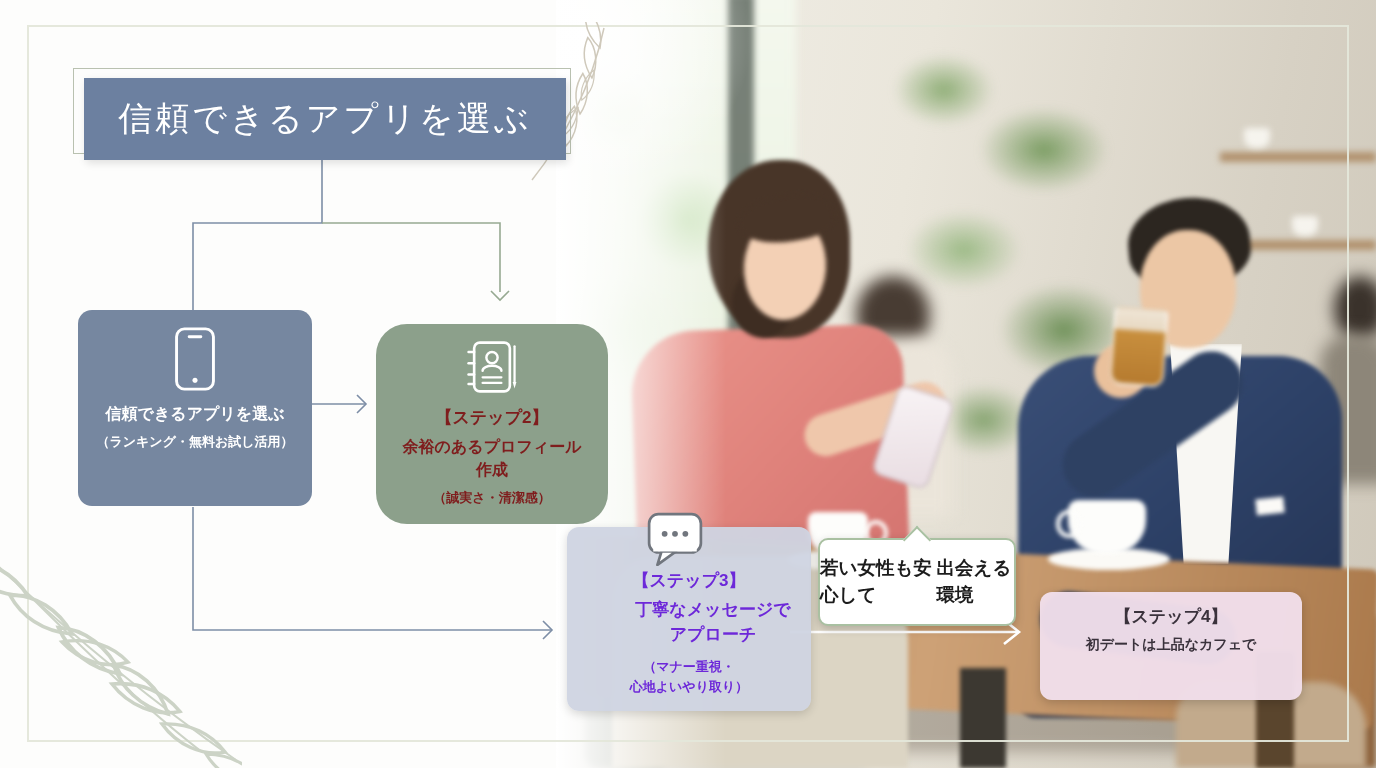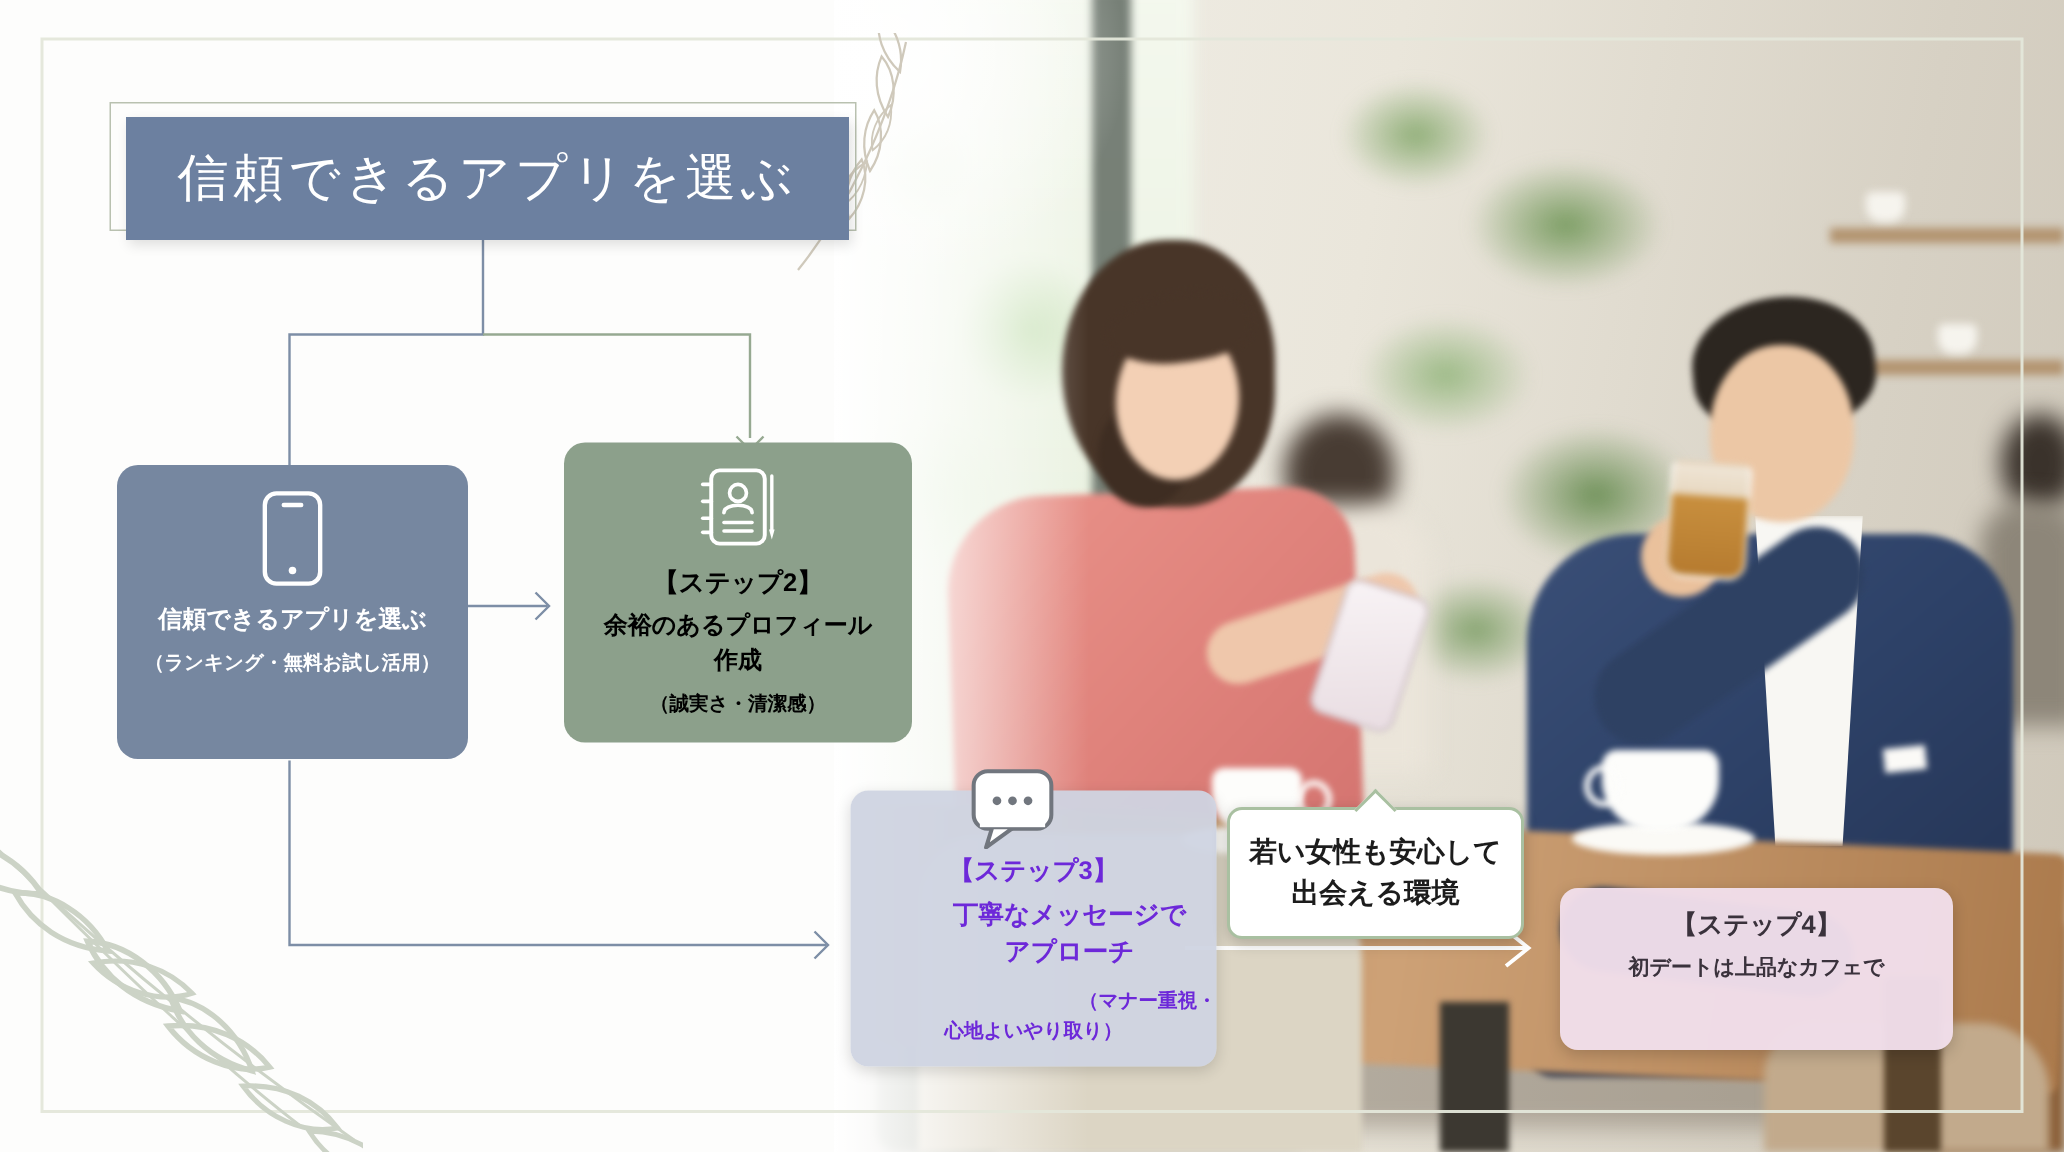--- a/index.html
+++ b/index.html
@@ -89,34 +89,34 @@
   .title-frame{position:absolute;left:73px;top:68px;width:496px;height:84px;border:1.5px solid #b9c1b0;z-index:9;}
   .title-box{position:absolute;left:84px;top:78px;width:482px;height:82px;background:#6c80a0;z-index:10;
     display:flex;align-items:center;justify-content:center;box-shadow:2px 3px 8px rgba(0,0,0,.12);}
   .title-box span{color:#ffffff;font-family:"Liberation Serif","DejaVu Serif",serif;
     font-size:34px;letter-spacing:3px;white-space:nowrap;}
   .step{position:absolute;z-index:10;border-radius:14px;text-align:center;box-sizing:border-box;}
   .step .s-head{font-weight:bold;font-size:17px;margin-bottom:6px;}
   .step .s-body{font-weight:bold;font-size:16px;line-height:1.45;}
   .step .s-note{font-weight:bold;font-size:13px;line-height:1.5;margin-top:7px;}
   .step1{left:78px;top:310px;width:234px;height:196px;background:#7687a0;color:#ffffff;padding-top:16px;}
-  .step2{left:376px;top:295px;width:232px;height:200px;background:#8ca08b;color:#000000;padding-top:14px;}
+  .step2{left:376px;top:324px;width:232px;height:200px;background:#8ca08b;color:#7f1d1d;padding-top:14px;border-radius:31px;}
   .step-icon{display:block;margin:0 auto 10px auto;}
   .step3{left:567px;top:527px;width:244px;height:184px;background:rgba(207,212,225,.95);color:#6d28d9;
     padding-top:42px;border-radius:12px;box-shadow:0 3px 10px rgba(0,0,0,.15);}
   .step3 .s-body{font-size:17px;padding-left:48px;}
   .bubble-icon{position:absolute;left:646px;top:510px;z-index:11;}
   .step4{left:1040px;top:592px;width:262px;height:108px;background:rgba(241,222,234,.97);color:#3a323c;
     padding-top:13px;border-radius:12px;box-shadow:0 3px 10px rgba(0,0,0,.18);}
   .step4 .s-body{font-size:14px;}
   .step4 .s-note{font-size:13.5px;margin-top:5px;}
 
   
   .callout{position:absolute;left:818px;top:538px;width:194px;height:84px;background:#ffffff;
-    border:2px solid #a9c0a1;border-radius:10px;z-index:10;display:flex;flex-direction:column;
+    border:2px solid #a9c0a1;border-radius:10px;z-index:10;display:flex;flex-direction:row;
     align-items:center;justify-content:center;box-shadow:0 3px 10px rgba(0,0,0,.2);}
   .callout-tail{position:absolute;left:50%;top:-10px;width:18px;height:18px;background:#ffffff;
     border-left:2px solid #a9c0a1;border-top:2px solid #a9c0a1;transform:translateX(-50%) rotate(45deg);}
   .callout div{font-weight:bold;font-size:18.5px;color:#1c1c1c;line-height:1.45;z-index:1;background:#fff;}
 </style>
 </head>
 <body>
 
 <div id="stage">
 
@@ -259,21 +259,21 @@
     <rect x="7" y="34" width="42" height="6" fill="#ffffff"></rect>
     <circle cx="18" cy="23" r="2.8" fill="#71767e"></circle>
     <circle cx="28" cy="23" r="2.8" fill="#71767e"></circle>
     <circle cx="38" cy="23" r="2.8" fill="#71767e"></circle>
   </svg>
 
   <div class="step step3">
     <div class="s-head">【ステップ3】</div>
     <div class="s-body">丁寧なメッセージで</div>
     <div class="s-body">アプローチ</div>
-    <div class="s-note" style="margin-top:10px;margin-bottom:0;text-align:right;">（マナー重視・</div>
+    <div class="s-note" style="margin-top:10px;margin-bottom:0;">（マナー重視・</div>
     <div class="s-note" style="margin-top:0;">心地よいやり取り）</div>
   </div>
 
   <div class="callout">
     <div class="callout-tail"></div>
     <div>若い女性も安心して</div>
     <div>出会える環境</div>
   </div>
 
   <div class="step step4">

